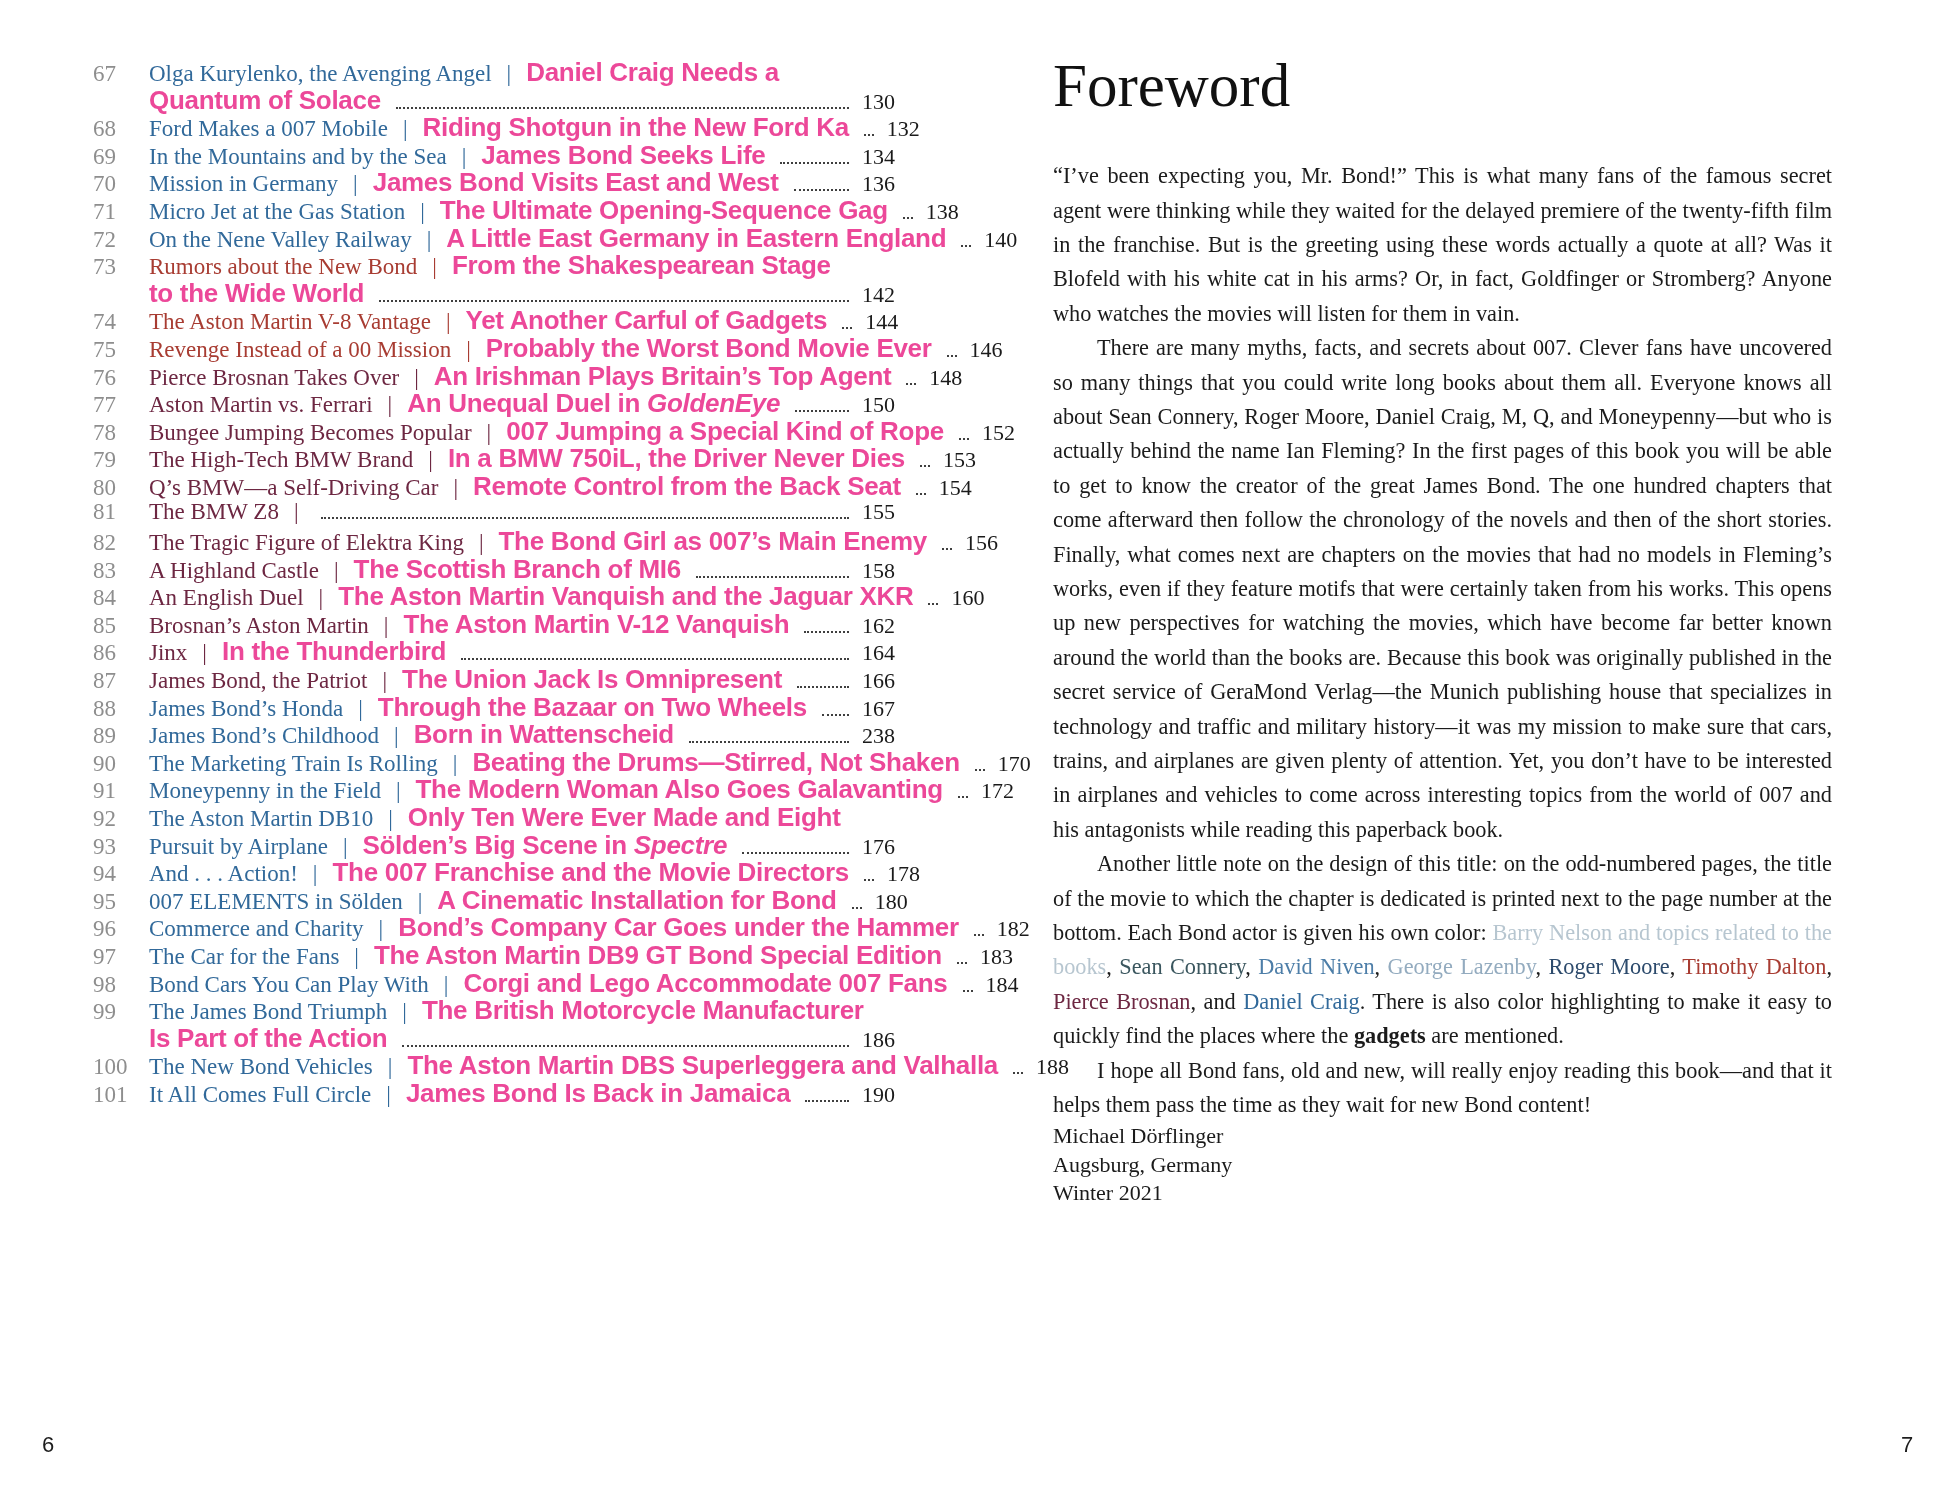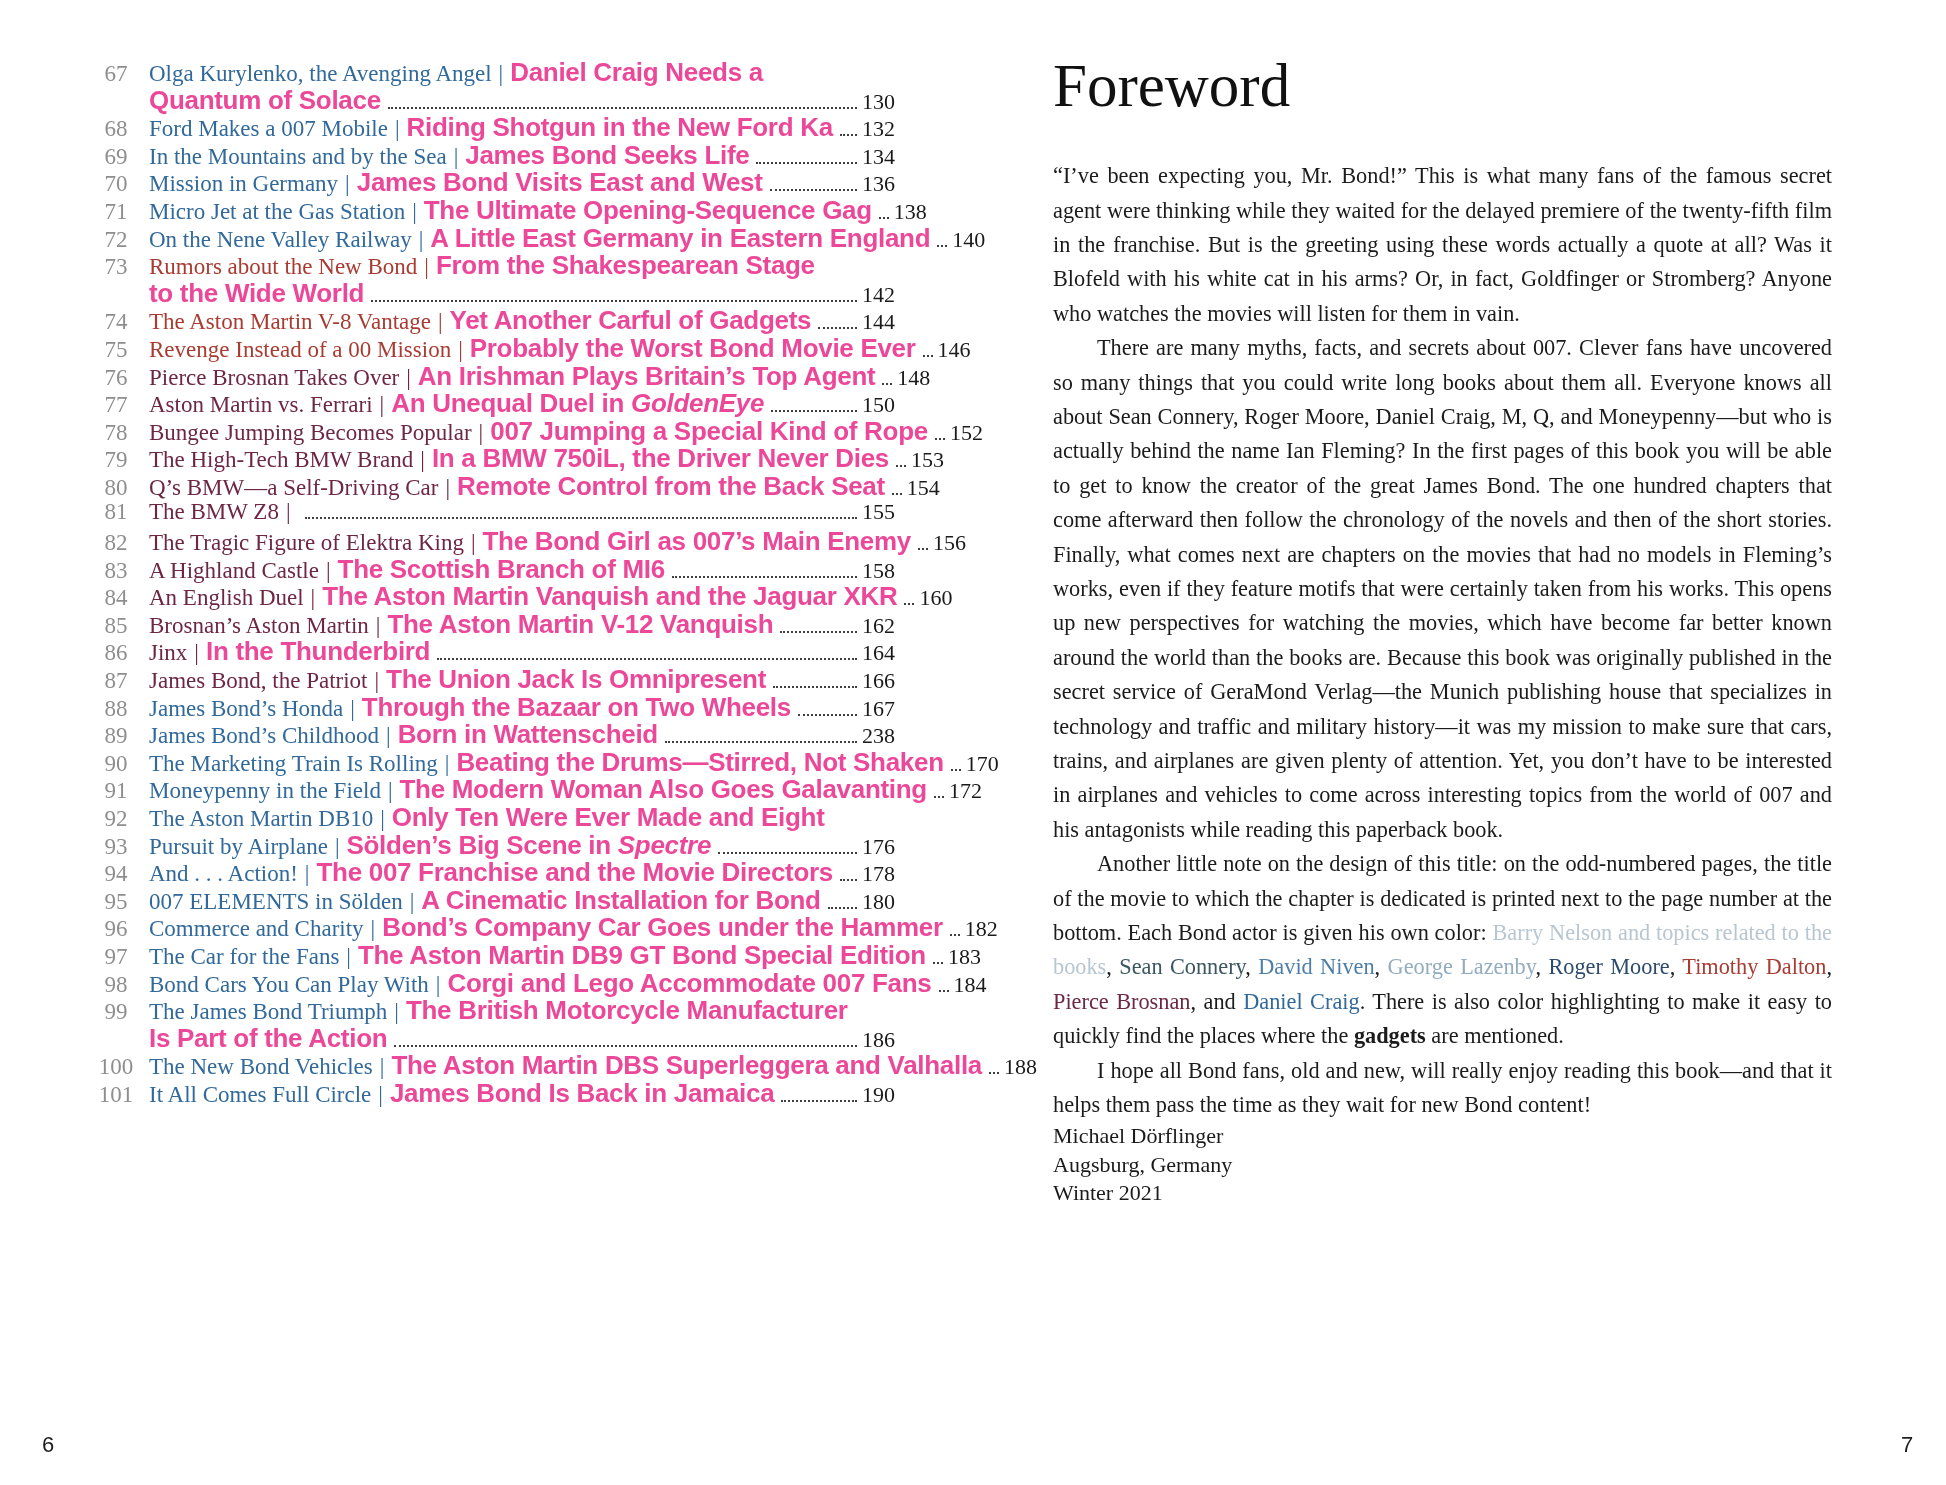--- a/index.html
+++ b/index.html
@@ -5,24 +5,24 @@
   html,body{margin:0;padding:0;background:#ffffff;}
   .spread{
     position:relative;width:1946px;height:1485px;background:#ffffff;overflow:hidden;
     font-family:"Liberation Serif",serif;color:#1b1b1b;
   }
 
   
   .toc{position:absolute;left:93px;top:57px;width:802px;}
   .toc-row{display:flex;align-items:baseline;height:27.6px;}
   .toc-num{
-    flex:0 0 46px;width:46px;text-align:center;padding-right:10px;
+    flex:0 0 46px;width:46px;text-align:left;padding-right:10px;
     font-family:"Liberation Serif",serif;font-size:23px;color:#8e8e8e;
   }
-  .toc-line{flex:1;display:flex;align-items:baseline;min-width:0;}
+  .toc-line{flex:1;display:flex;align-items:baseline;min-width:0;gap:8px;}
   .toc-title{font-family:"Liberation Serif",serif;font-size:23px;white-space:nowrap;}
   .toc-sep{font-family:"Liberation Serif",serif;font-size:23px;margin:0 7px;}
   .toc-sub{
     font-family:"Liberation Sans",sans-serif;font-weight:bold;font-size:26px;
     color:#ec4899;white-space:nowrap;letter-spacing:-0.3px;
   }
   .leader{flex:1 1 auto;min-width:10px;border-bottom:2.5px dotted #3f3f3f;margin:0 5px 4px 7px;}
   .toc-page{font-family:"Liberation Serif",serif;font-size:22px;color:#1a1a1a;white-space:nowrap;}
 
   

